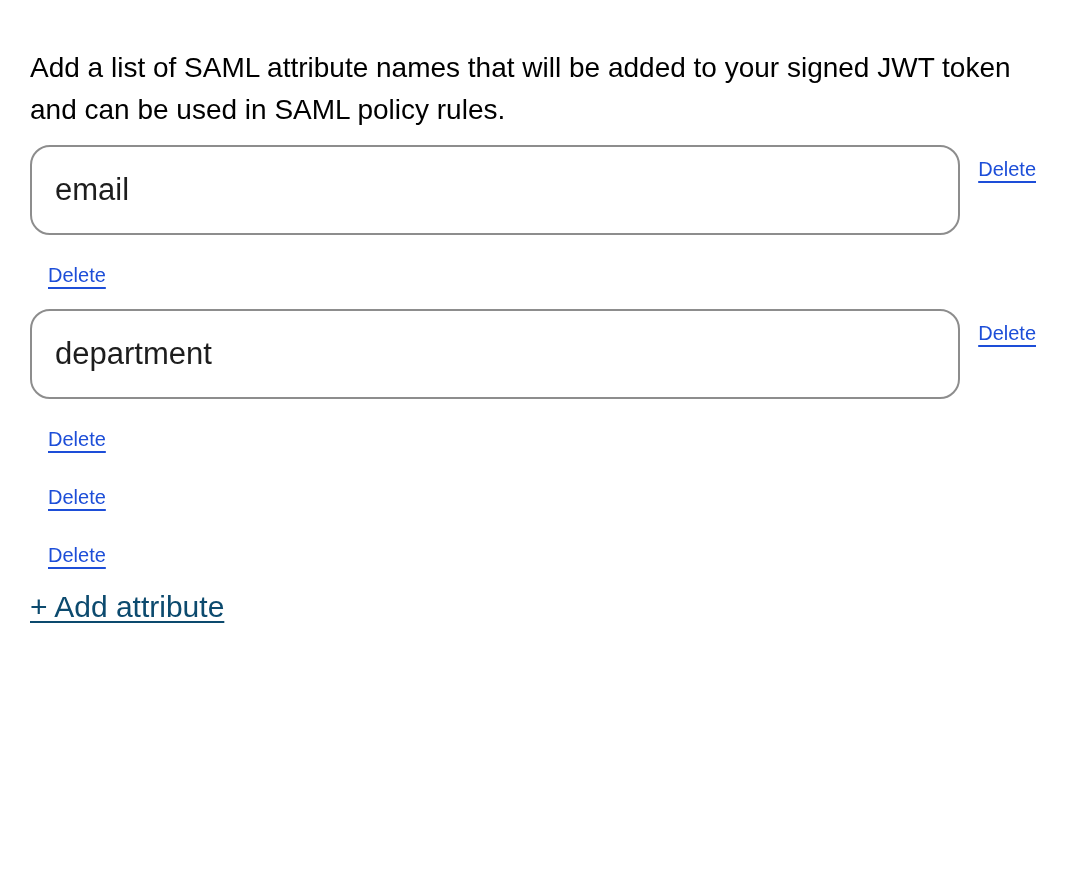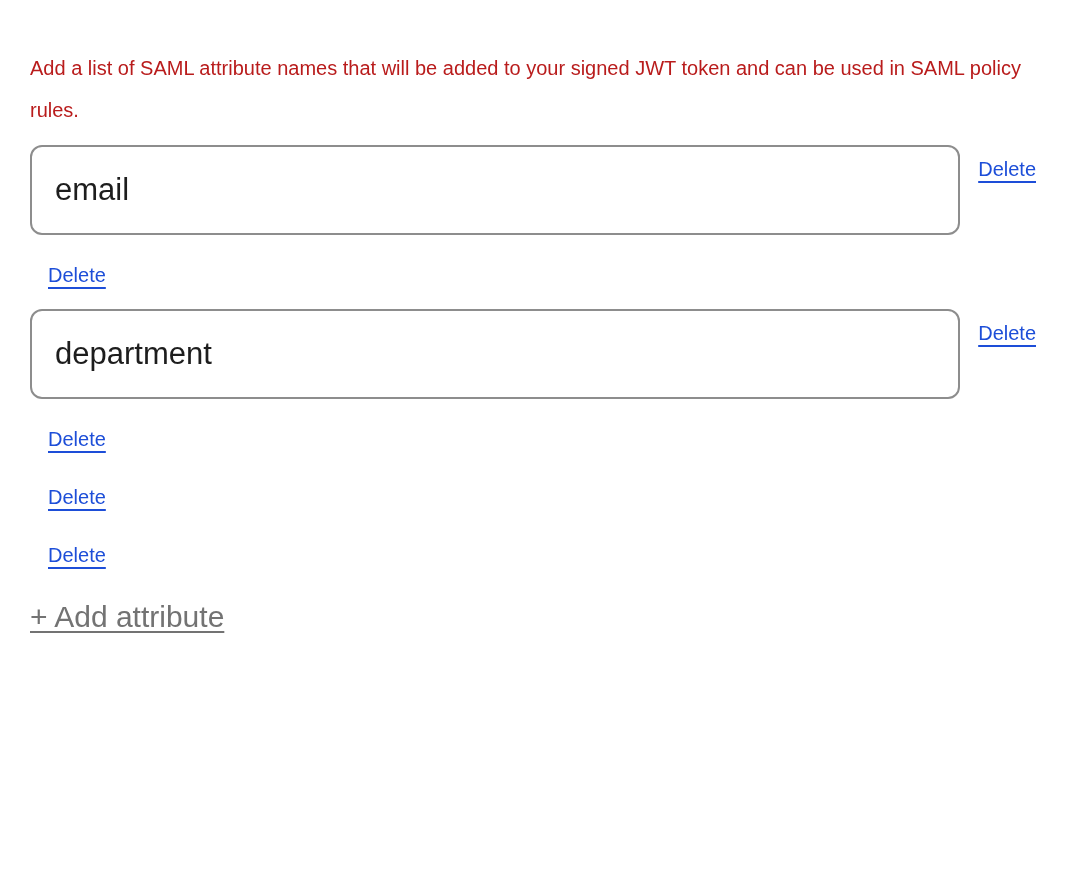--- a/index.html
+++ b/index.html
@@ -20,62 +20,61 @@
   .section-title {
     margin: 0;
     font-size: 32px;
     line-height: 38px;
     font-weight: 700;
     color: #242424;
     letter-spacing: -0.2px;
   }
   .section-desc {
     margin: 14px 0 0 0;
-    font-size: 20px;
+    font-size: 28px;
     line-height: 42px;
-    color: #b91c1c;
+    color: #000000;
     max-width: 1006px;
   }
   .attr-rows {
     margin-top: 14px;
   }
   .attr-row {
     display: flex;
     align-items: flex-start;
     margin-bottom: 16px;
   }
   .attr-input {
     width: 1012px;
     height: 90px;
     box-sizing: border-box;
     border: 2px solid #8d8d8d;
-    border-radius: 12px;
+    border-radius: 20px;
     padding: 0 23px;
     font-family: inherit;
     font-size: 31px;
     color: #1d1d1d;
     background: #ffffff;
     outline: none;
   }
   .delete-link {
     margin: 6px 0 0 18px;
     font-size: 20px;
     line-height: 36px;
     color: #1d4ed8;
     text-decoration-thickness: 2px;
     text-underline-offset: 5px;
     white-space: nowrap;
     cursor: pointer;
   }
   .add-link {
     display: inline-block;
-    margin-top: 10px;
     font-size: 30px;
     line-height: 36px;
-    color: #737373;
+    color: #0c4a6e;
     text-decoration: underline;
     text-decoration-thickness: 2px;
     text-underline-offset: 4px;
     cursor: pointer;
   }
 </style>
 </head>
 <body>
 
 <div class="page">

